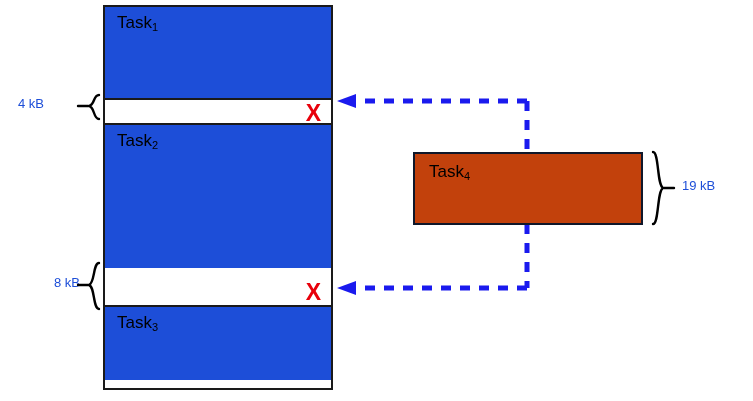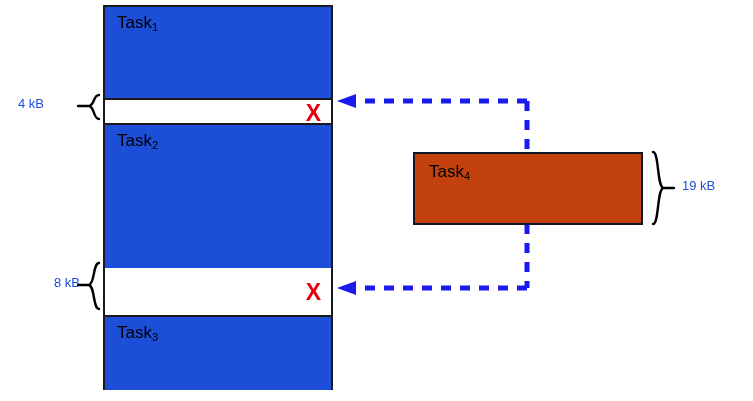--- a/index.html
+++ b/index.html
@@ -122,21 +122,21 @@
     </div>
 
     <div class="mem-block" style="top:116px; height:155px;">
       <span class="mem-label"><span>Task</span><sub>2</sub></span>
     </div>
 
     <div class="gap" style="top:261px; height:47px;">
       <span class="gap-x">X</span>
     </div>
 
-    <div class="mem-block last" style="top:308px; height:75px;">
+    <div class="mem-block last" style="top:298px; height:75px;">
       <span class="mem-label"><span>Task</span><sub>3</sub></span>
     </div>
 
   </div>
 
   <div class="task-box" style="left:413px; top:152px; width:230px; height:73px;">
     <span class="mem-label"><span>Task</span><sub>4</sub></span>
   </div>
 
   <svg class="layer layer-over" viewBox="0 0 753 401" xmlns="http://www.w3.org/2000/svg">

